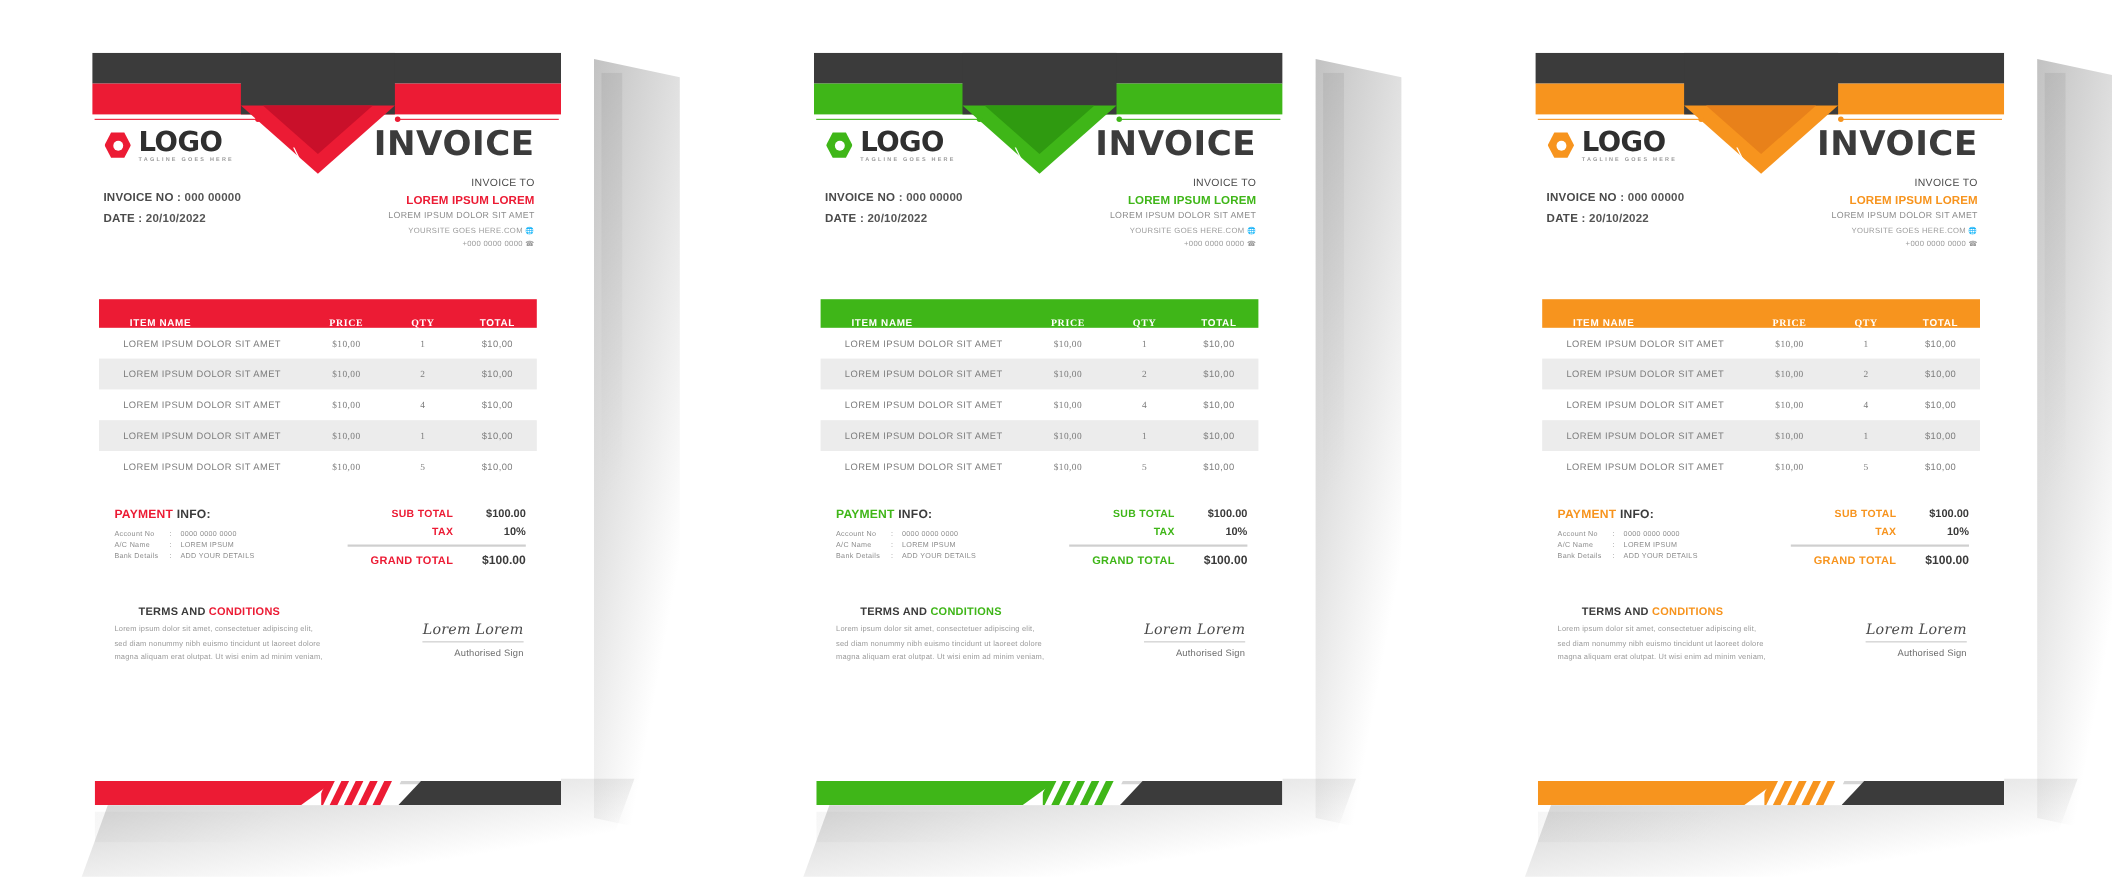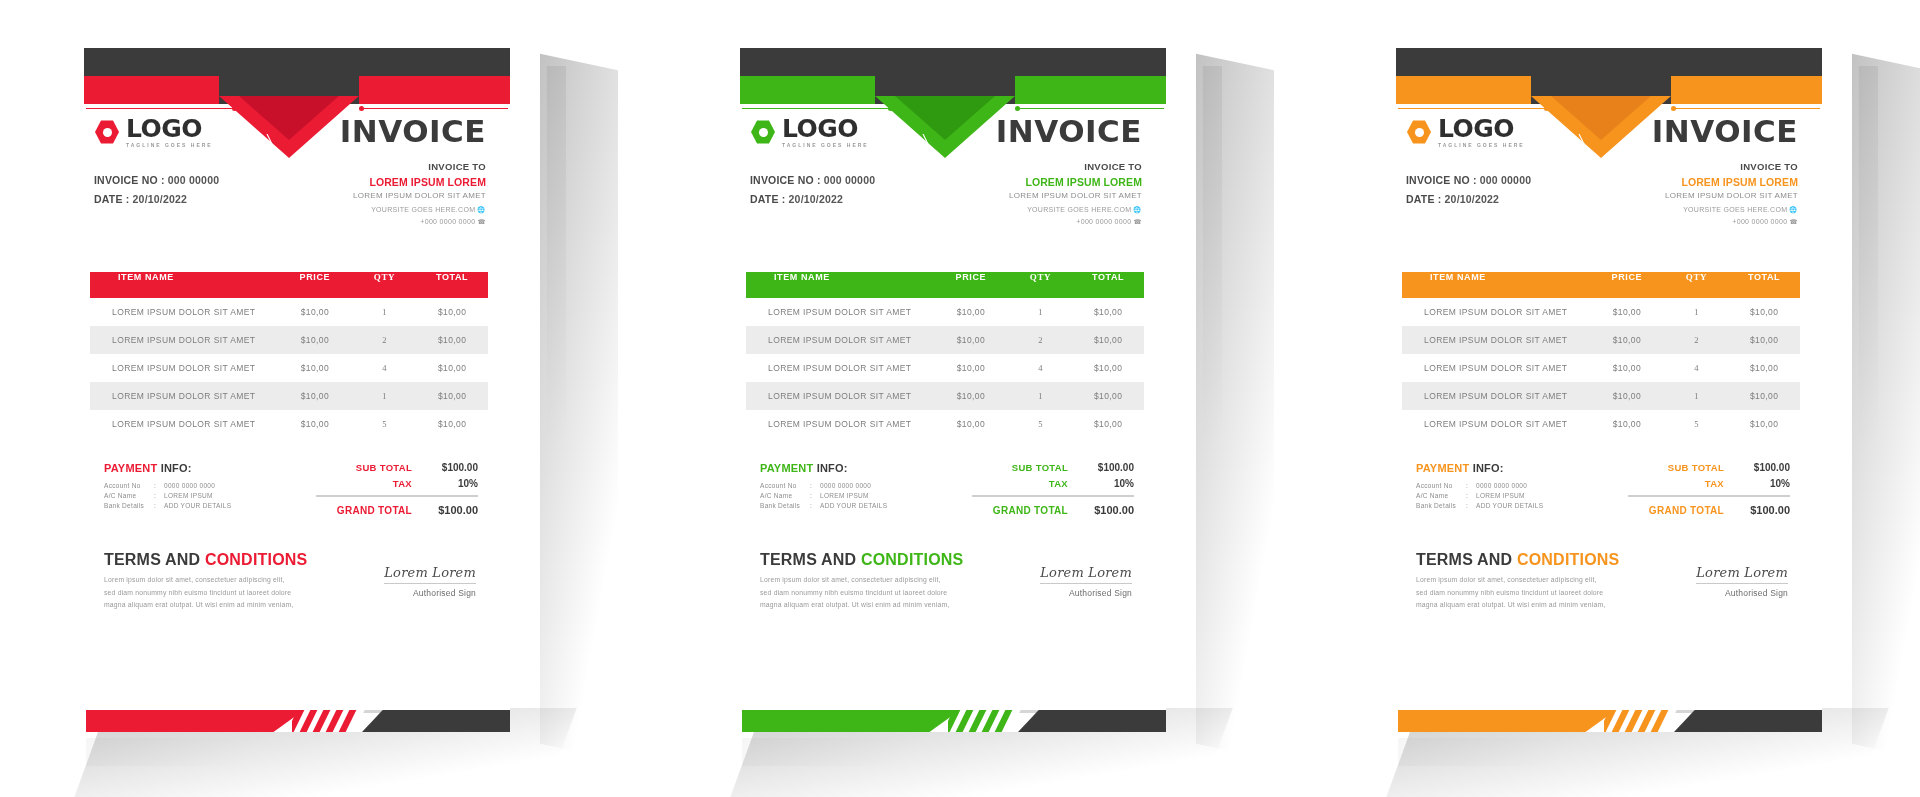--- a/index.html
+++ b/index.html
@@ -117,35 +117,35 @@
   }
   .meta { margin-top: 26px; font-size: 10.5px; color: #4a4a4a; }
   .meta div { margin-bottom: 7px; font-weight: 700; letter-spacing: .2px; }
   .meta span.val { font-weight: 700; color: #555; }
 
   .inv-col { text-align: right; }
   .inv-title {
     font-size: 31px; font-weight: 800; color: #3b3b3b; letter-spacing: .5px;
     font-family: "DejaVu Sans", sans-serif; line-height: 1;
   }
-  .inv-to { font-size: 9.5px; font-weight: 700; color: #4a4a4a; margin-top: 14px; letter-spacing: .3px;}
+  .inv-to { font-size: 9.5px; font-weight: 400; color: #4a4a4a; margin-top: 14px; letter-spacing: .3px;}
   .inv-name { font-size: 10.5px; font-weight: 800; margin-top: 4px; letter-spacing: .1px;}
   .inv-addr { font-size: 8px; color: #8d8d8d; margin-top: 3px; letter-spacing: .3px;}
   .inv-site { font-size: 7px; color: #9a9a9a; margin-top: 6px; letter-spacing: .3px;}
   .inv-phone { font-size: 7px; color: #9a9a9a; margin-top: 4px; letter-spacing: .3px;}
   .mini-ic { font-size: 6.5px; }
 
   
   .tbl { margin: 16px 22px 0 22px; }
   .thead {
-    display: flex; height: 26px; align-items: flex-start;
+    display: flex; height: 26px; align-items: flex-end;
     color: #fff; font-size: 9px; font-weight: 800; letter-spacing: .6px; margin-top: 48px;
   }
   .c-item { width: 47%; padding-left: 28px; }
-  .c-price { width: 19%; text-align: center; }
+  .c-price { width: 19%; text-align: center; font-family: Liberation Serif, serif; }
   .c-qty { width: 16%; text-align: center; font-family: Liberation Serif, serif; }
   .c-total { width: 18%; text-align: center; }
   .trow {
     display: flex; height: 28px; align-items: center;
     font-size: 8.5px; color: #7d7d7d; letter-spacing: .4px;
   }
   .trow.alt { background: #ececec; }
   .trow .c-item { padding-left: 22px; }
 
   
@@ -160,21 +160,21 @@
   .tot-row { display: flex; justify-content: flex-end; align-items: center; margin-bottom: 5px; }
   .tot-lbl { font-size: 9.5px; font-weight: 800; letter-spacing: .3px; }
   .tot-val { font-size: 10px; font-weight: 700; color: #3b3b3b; width: 66px; text-align: right; }
   .tot-sep { height: 2px; background: #cfcfcf; margin: 6px 0 7px 0; }
   .grand .tot-lbl { font-size: 10px; }
   .grand .tot-val { font-size: 11px; font-weight: 800; }
 
   
   .terms { display: flex; justify-content: space-between; margin: 30px 22px 0 22px; }
   .terms-l { padding-left: 14px; }
-  .terms-ttl { font-size: 16px; font-weight: 800; color: #3b3b3b; letter-spacing: .2px; }
+  .terms-ttl { font-size: 10px; font-weight: 800; color: #3b3b3b; letter-spacing: .2px; margin-left: 22px; }
   .terms-body { font-size: 6.8px; color: #9a9a9a; line-height: 1.85; margin-top: 5px; max-width: 190px; letter-spacing: .2px;}
   .sign { text-align: right; padding-right: 12px; margin-top: 14px; }
   .sign-name {
     font-family: "DejaVu Serif", serif; font-style: italic;
     font-size: 13px; color: #4a4a4a; letter-spacing: .2px;
   }
   .sign-line { border-top: 1px solid #c9c9c9; margin: 3px 0 4px 0; width: 92px; margin-left:auto; margin-right:auto;}
   .sign-lbl { font-size: 8.5px; color: #6d6d6d; letter-spacing: .2px; }
 
   

